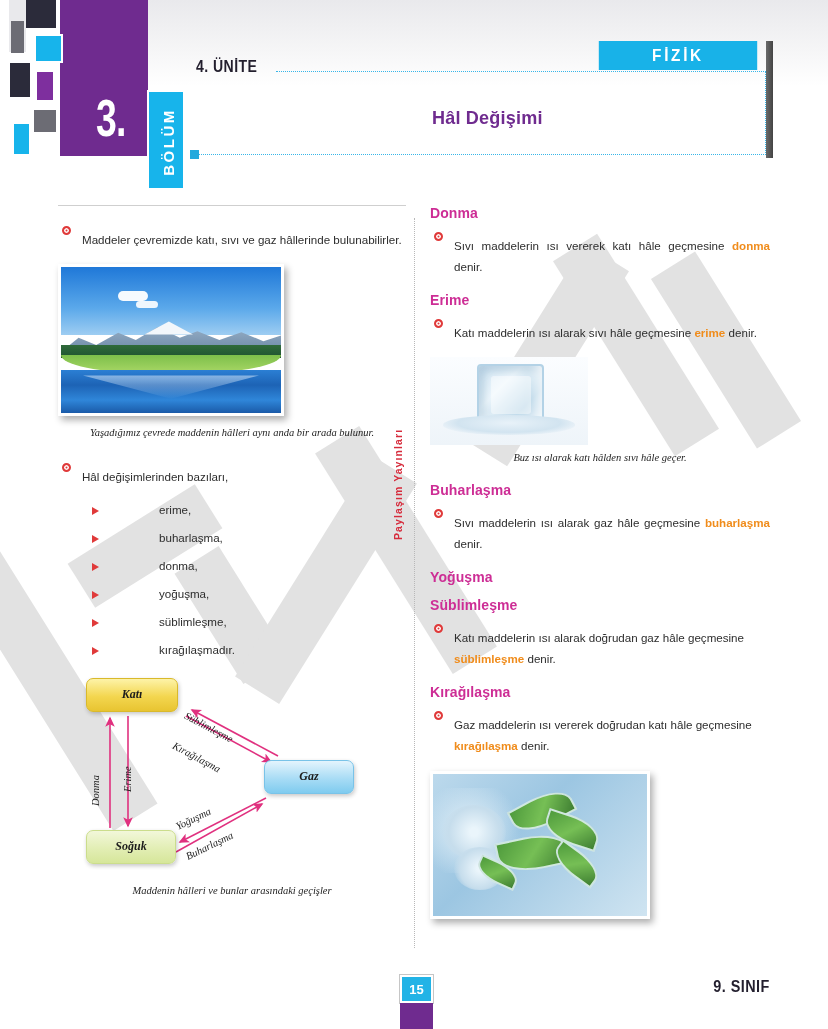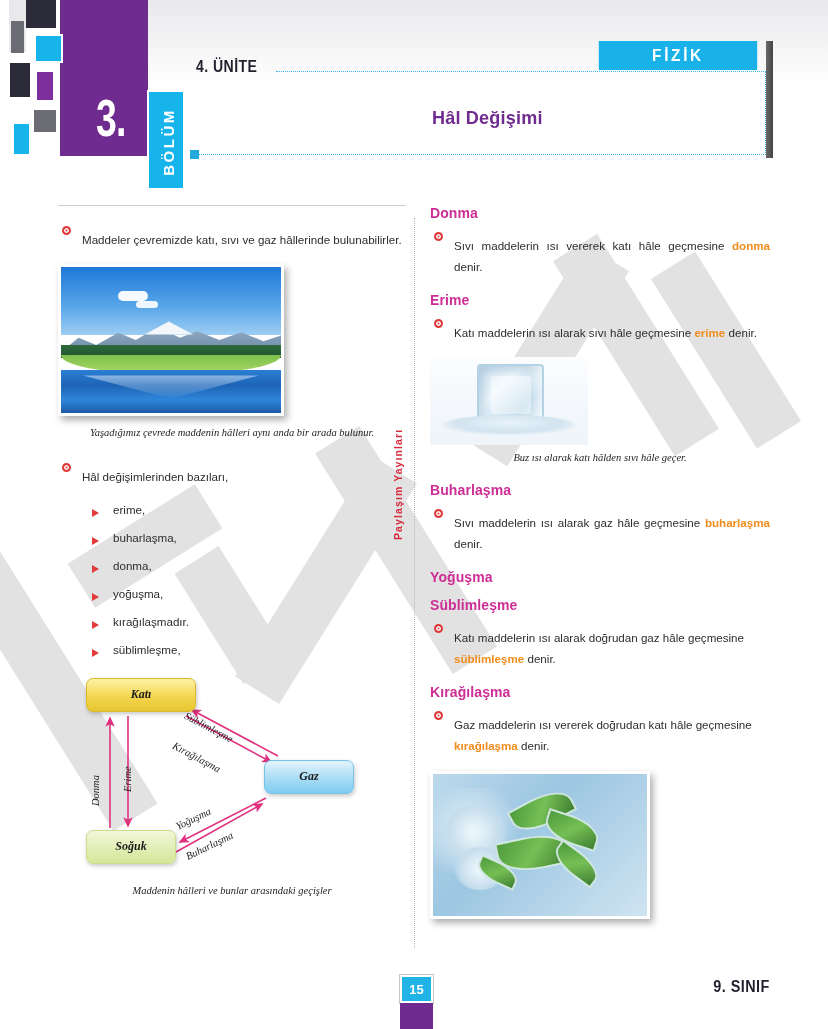--- a/index.html
+++ b/index.html
@@ -117,21 +117,21 @@
     border:2px solid #e03a3a; background:#e03a3a;
     box-shadow: inset 0 0 0 1.5px #fff;
     margin:4px 11px 0 4px;
   }
   .bullet-text {
     font-size:11.6px; color:#2d2d2d; line-height:1.85; flex:1;margin-top:7px;
   }
   .bullet-text.just { text-align:justify; }
   .kw-orange { color:#f08c1b; font-weight:bold; }
 
-  .sub-row { display:flex; align-items:flex-end; margin:0 0 13px 34px; }
+  .sub-row { display:flex; align-items:center; margin:0 0 13px 34px;gap:46px; }
   .sub-arrow {
     flex:0 0 auto; width:0; height:0; margin:3px 14px 0 0;
     border-top:4.5px solid transparent; border-bottom:4.5px solid transparent;
     border-left:7px solid #e03a3a;
   }
   .sub-text { font-size:11.6px; color:#2d2d2d; line-height:1.3; }
 
   .caption {
     font-size:10.5px; color:#1c1c1c; font-style:italic;
     font-family:"Liberation Serif", serif; text-align:center; line-height:1.4;
@@ -199,21 +199,21 @@
   .fb2 { left:10%; top:52%; width:24%; height:30%; }
 
   
   .diagram { position:relative; width:330px; height:200px; margin:12px 0 6px 8px; }
   .node {
     position:absolute; display:flex; align-items:center; justify-content:center;
     border-radius:7px; font-family:"Liberation Serif", serif;
     font-style:italic; font-weight:bold; font-size:12px; color:#1c1c1c;
     box-shadow:1px 2px 4px rgba(0,0,0,.22);
   }
-  .node-kati { left:20px; top:8px; width:110px; height:34px;
+  .node-kati { left:20px; top:8px; width:92px; height:34px;
     background:linear-gradient(180deg,#fdf3a8 0%, #f3d64f 55%, #e8c431 100%);
     border:1px solid #d9b92b; }
   .node-gaz  { left:198px; top:90px; width:90px; height:34px;
     background:linear-gradient(180deg,#e4f4fd 0%, #a8dcf5 55%, #7fcbef 100%);
     border:1px solid #79c3e8; }
   .node-sivi { left:20px; top:160px; width:90px; height:34px;
     background:linear-gradient(180deg,#f2f7da 0%, #e2eeb4 55%, #d6e69a 100%);
     border:1px solid #cbdd8c; }
   .arrow-lbl {
     position:absolute; font-family:"Liberation Serif", serif; font-style:italic;
@@ -327,25 +327,25 @@
       <div class="sub-row">
           <span class="sub-arrow"></span>
           <span class="sub-text">donma,</span>
         </div>
       <div class="sub-row">
           <span class="sub-arrow"></span>
           <span class="sub-text">yoğuşma,</span>
         </div>
       <div class="sub-row">
           <span class="sub-arrow"></span>
+          <span class="sub-text">süblimleşme,</span>
+        </div>
+      <div class="sub-row">
+          <span class="sub-arrow"></span>
           <span class="sub-text">kırağılaşmadır.</span>
-        </div>
-      <div class="sub-row">
-          <span class="sub-arrow"></span>
-          <span class="sub-text">süblimleşme,</span>
         </div>
     </div>
 
     <div class="diagram">
       <svg width="330" height="200" style="position:absolute; left:0; top:0;">
         <defs>
           <marker id="ah" markerWidth="7" markerHeight="7" refX="5.5" refY="3" orient="auto">
             <path d="M0,0 L6.5,3 L0,6 L1.6,3 Z" fill="#e0317f"></path>
           </marker>
         </defs>

